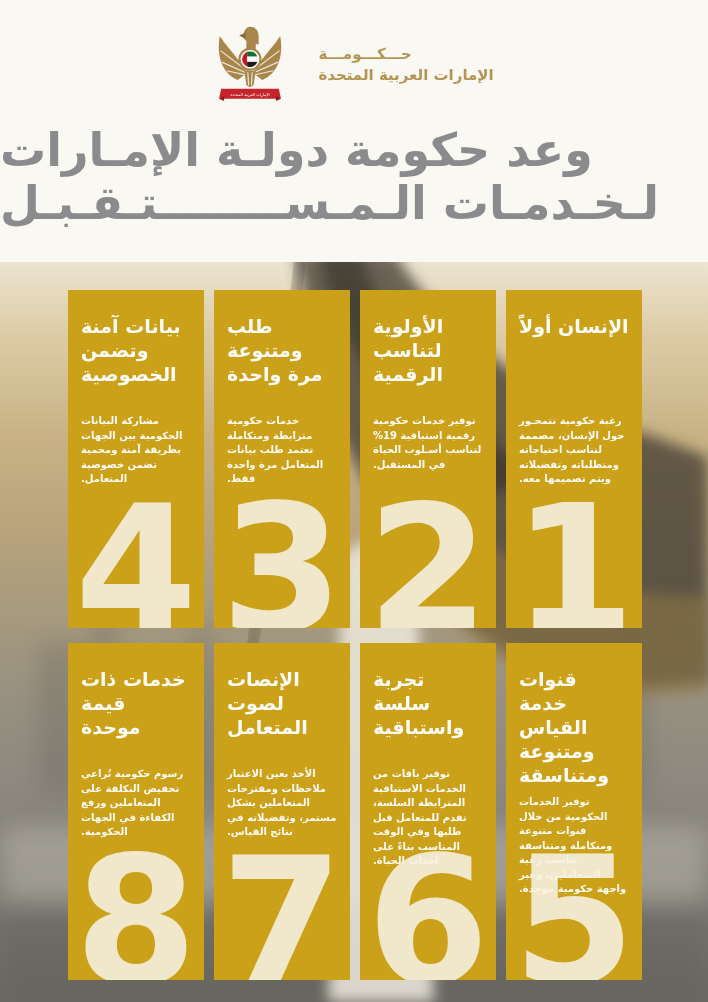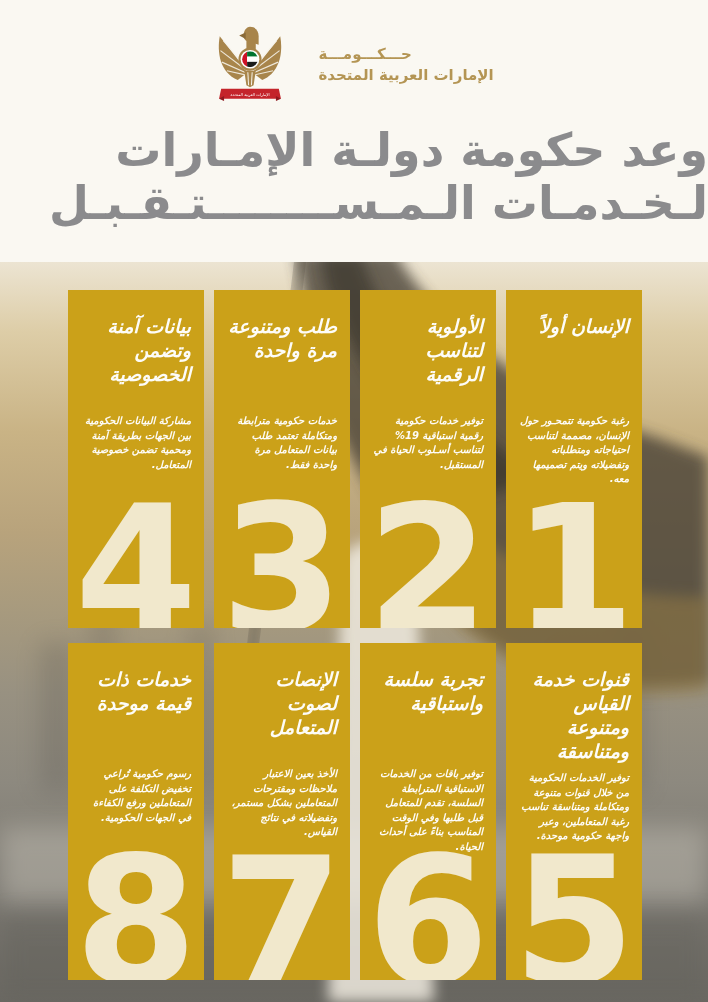--- a/index.html
+++ b/index.html
@@ -12,21 +12,21 @@
   }
 
   
   .header{ position:absolute; top:0; left:0; width:708px; height:262px; background:#faf8f2; z-index:3; }
   .logo{ display:flex; justify-content:center; align-items:center; gap:32px; padding-top:24px; direction:ltr; }
   .logo svg{ display:block; }
   .logo-text{ direction:rtl; text-align:left; color:#b49554; }
   .logo-text .l1{ font-size:15px; font-weight:bold; letter-spacing:0; line-height:20px; }
   .logo-text .l2{ font-size:15px; font-weight:bold; line-height:22px; }
   .title{
-    margin-top:18px; text-align:right; direction:rtl;
+    margin-top:18px; text-align:left; direction:rtl;
     color:#8b8b8d; font-weight:bold; font-size:46px; line-height:53px;
   }
 
   
   .photo{
     position:absolute; top:262px; left:0; width:708px; height:740px; z-index:0;
     background:linear-gradient(180deg,
       #ece4d2 0px, #ddcda7 70px, #c9b385 170px, #b8a37c 270px,
       #a79a7e 350px, #989181 430px, #8d897f 520px, #7d7a73 620px, #6b6963 740px);
   }
@@ -35,21 +35,21 @@
   
   .grid{
     position:absolute; left:66px; top:290px; width:576px; z-index:2;
     display:grid; grid-template-columns:repeat(4,136px);
     grid-template-rows:338px 337px; column-gap:10px; row-gap:15px;
     direction:rtl;
   }
   .card{ position:relative; overflow:hidden; }
   .card::before{ content:""; position:absolute; inset:0; background:#d9ae25; mix-blend-mode:multiply; }
   .card::after{ content:""; position:absolute; inset:0; background:rgba(189,147,14,0.5); }
-  .card-inner{ position:relative; z-index:1; padding:24px 13px 0 13px; direction:rtl; text-align:right;font-style:italic; }
+  .card-inner{ position:relative; z-index:1; padding:24px 13px 0 13px; direction:rtl; text-align:left; }
   .card-title{
     color:#fdfcf8; font-size:19px; line-height:24px; font-weight:bold;
     min-height:92px;
   }
   .card-desc{
     color:rgba(255,255,255,0.96); font-size:10px; line-height:14.5px; font-weight:bold;
     margin-top:8px;
   }
   .card-number{
     position:absolute; left:0; right:0; bottom:-0.175em; z-index:1;

